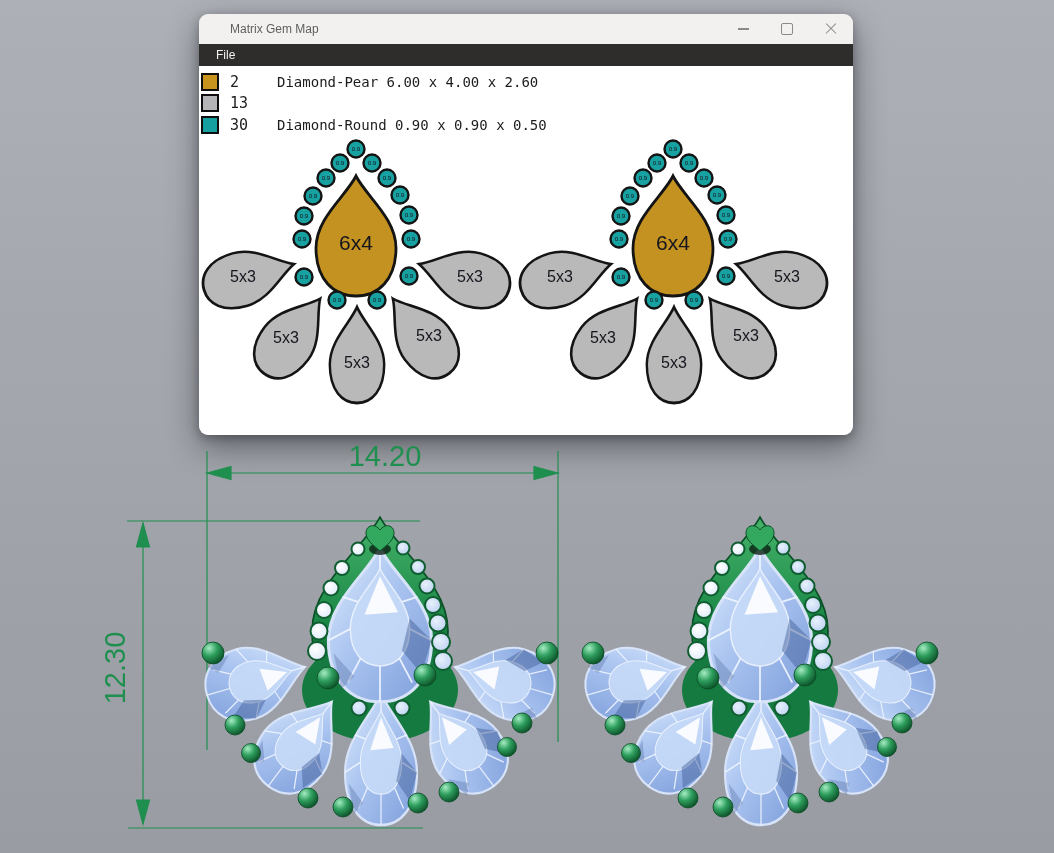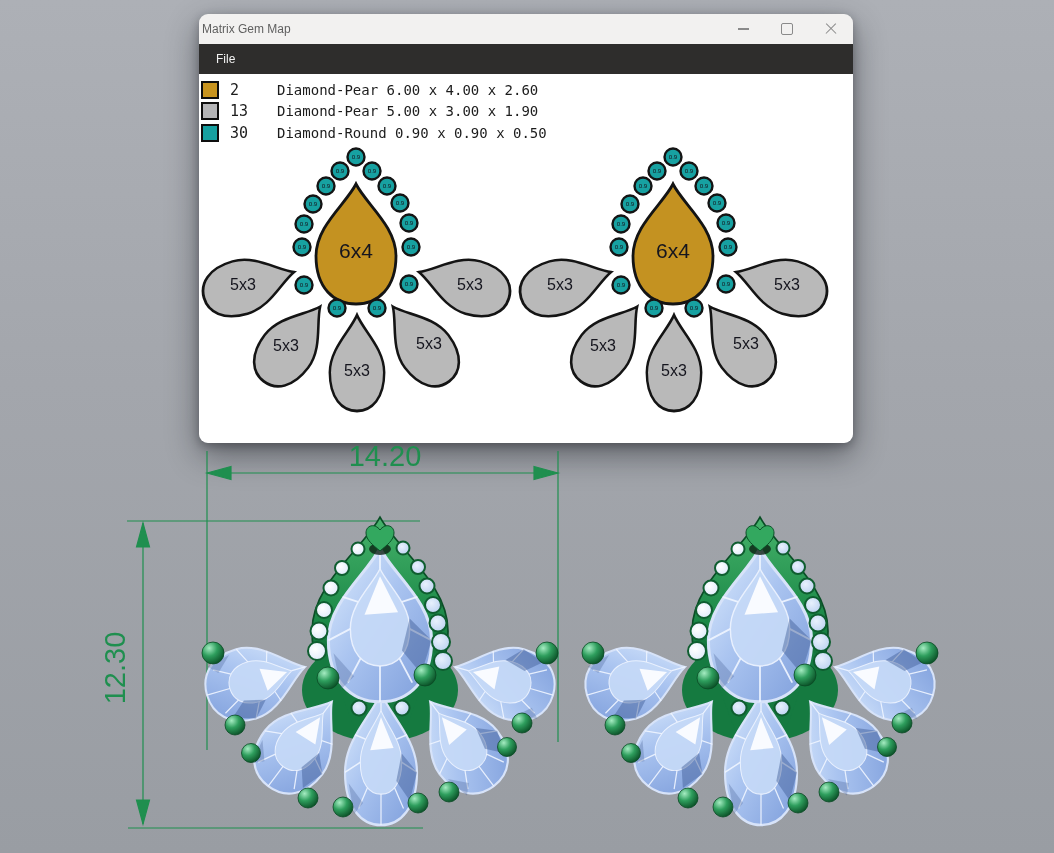--- a/index.html
+++ b/index.html
@@ -3,30 +3,30 @@
 <meta charset="utf-8">
 <style>
   html,body{margin:0;padding:0;}
   body{width:1054px;height:853px;overflow:hidden;font-family:"Liberation Sans",sans-serif;}
   .stage{position:relative;width:1054px;height:853px;background:linear-gradient(180deg,#adb0b6 0%,#a3a6ac 45%,#999da3 100%);}
 
   
   .window{position:absolute;left:199px;top:14px;width:654px;border-radius:9px;
           box-shadow:0 12px 32px rgba(15,18,24,.45),0 3px 10px rgba(15,18,24,.30);}
   .titlebar{height:30px;background:#f2f1f0;border-radius:9px 9px 0 0;display:flex;align-items:center;}
-  .title{font-size:12px;color:#5f5f5f;padding-left:3px;flex:1;}
+  .title{font-size:12px;color:#5f5f5f;padding-left:3px;flex:1;margin-left:28px;}
   .controls{display:flex;align-items:center;height:100%;}
   .ctrl{width:44px;height:100%;background:transparent;border:none;display:flex;align-items:center;justify-content:center;cursor:default;padding:0;}
   .glyph-min{width:11px;height:1.5px;background:#8a8a8a;display:block;}
   .glyph-max{width:10px;height:10px;border:1.3px solid #8a8a8a;border-radius:2px;display:block;}
   .glyph-close{position:relative;width:12px;height:12px;display:block;}
   .glyph-close::before,.glyph-close::after{content:"";position:absolute;left:-1px;top:5px;width:14px;height:1.4px;background:#8a8a8a;}
   .glyph-close::before{transform:rotate(45deg);}
   .glyph-close::after{transform:rotate(-45deg);}
-  .menubar{height:30px;background:#2e2d2c;display:flex;align-items:center;}
+  .menubar{height:22px;background:#2e2d2c;display:flex;align-items:center;}
   .menu-item{color:#f2f2f2;font-size:12px;padding-left:17px;}
   .content{position:relative;height:369px;background:#ffffff;border-radius:0 0 9px 9px;overflow:hidden;}
   .map-svg{position:absolute;left:0;top:0;width:654px;height:369px;}
 
   
   .legend{position:absolute;left:2px;top:5px;}
   .legend-row{display:flex;align-items:center;height:21.5px;}
   .swatch{width:14px;height:14px;border:2px solid #0e0e0e;margin-right:11px;flex:none;}
   .legend-row .count{font-family:"DejaVu Sans Mono","Liberation Mono",monospace;font-size:15px;color:#1c1c1c;width:47px;}
   .legend-row .desc{font-family:"DejaVu Sans Mono","Liberation Mono",monospace;font-size:14px;color:#1c1c1c;white-space:pre;}
@@ -112,21 +112,20 @@
 
       <div class="legend">
         <div class="legend-row">
           <span class="swatch" style="background-color: rgb(200, 148, 30);"></span>
           <span class="count">2</span>
           <span class="desc">Diamond-Pear 6.00 x 4.00 x 2.60</span>
         </div>
         <div class="legend-row">
           <span class="swatch" style="background-color: rgb(181, 181, 183);"></span>
           <span class="count">13</span>
-          <span class="desc">Diamond-Pear 5.00 x 3.00 x 1.90</span>
         </div>
         <div class="legend-row">
           <span class="swatch" style="background-color: rgb(22, 160, 160);"></span>
           <span class="count">30</span>
           <span class="desc">Diamond-Round 0.90 x 0.90 x 0.50</span>
         </div>
       </div>
 
     </div>
   </section>

